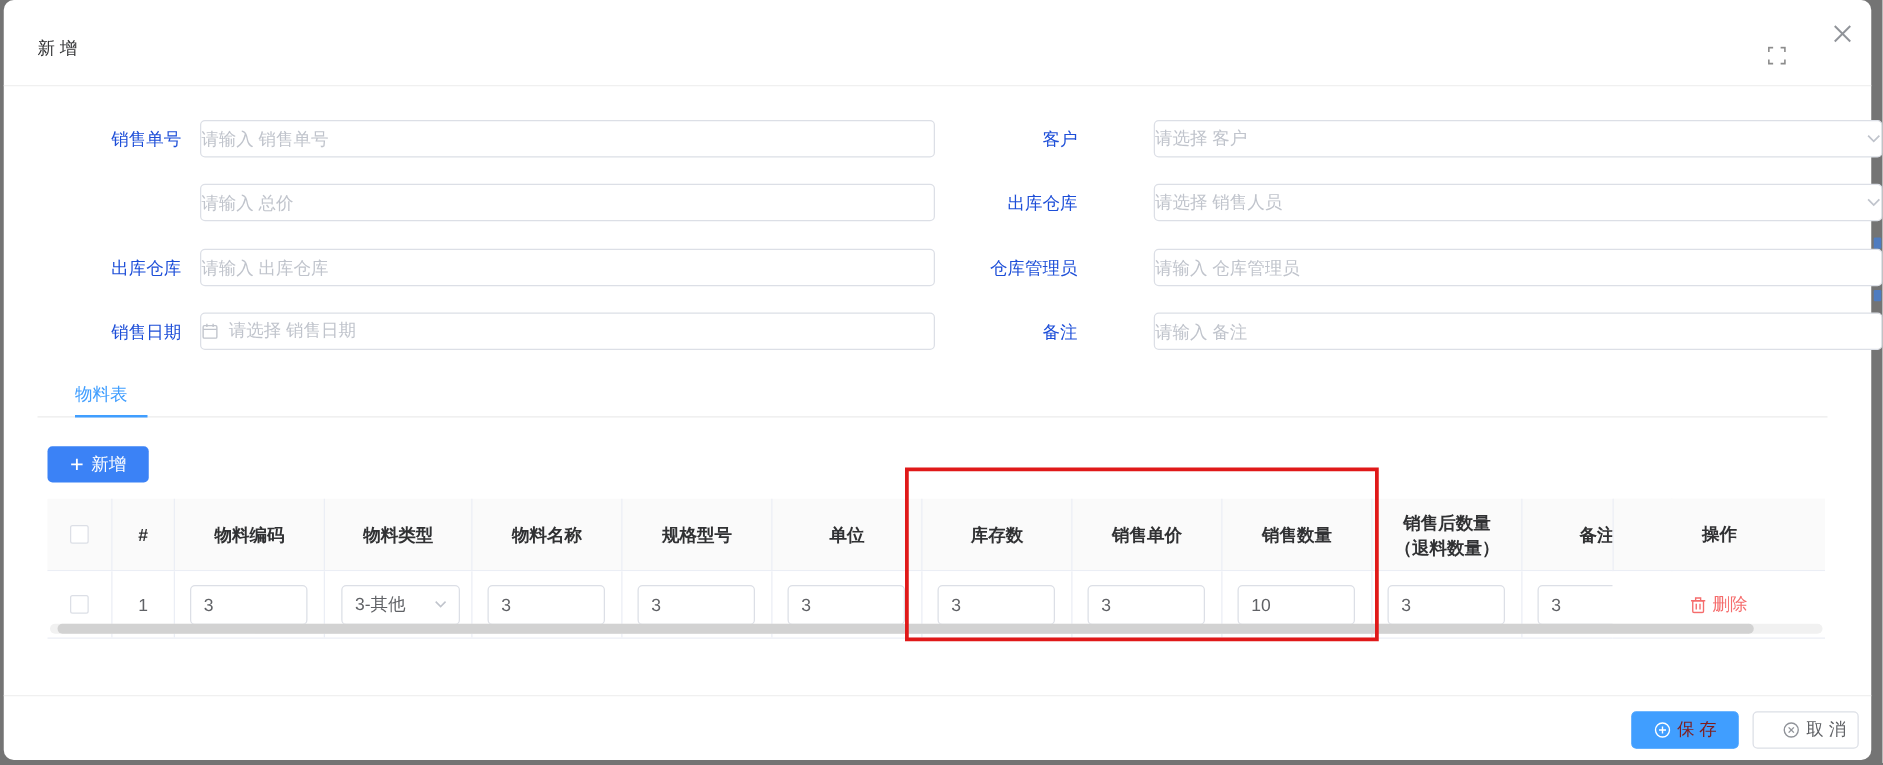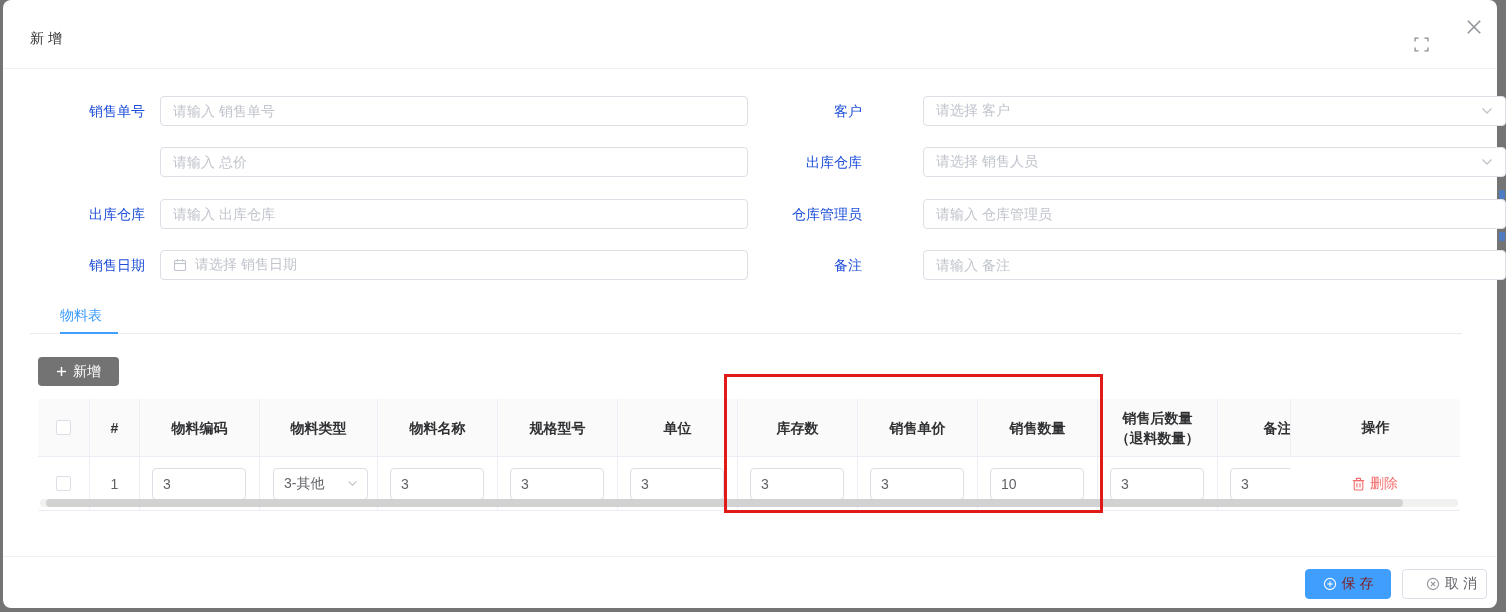--- a/index.html
+++ b/index.html
@@ -21,38 +21,38 @@
   .close-btn { position:absolute; left:1462px; top:16px; width:22px; height:22px; background:none; border:none; cursor:pointer; }
   .hdr-divider { position:absolute; left:0; top:68px; width:100%; height:1px; background:#f0f0f0; }
   
   .frow { position:absolute; left:0; height:30px; width:100%; }
   .frow.r1 { top:96px; } .frow.r2 { top:147px; } .frow.r3 { top:199px; } .frow.r4 { top:250px; }
   .lbl { position:absolute; line-height:30px; color:#1d4ed8; text-align:right; }
   .lbl.l { left:0; width:142px; }
   .lbl.r { left:640px; width:219px; }
   .inp {
     position:absolute; height:30px; border:1px solid #dcdfe6; border-radius:4px;
-    font-size:14px; color:#606266; padding:0 12px; background:#fff;
+    font-size:14px; color:#606266; padding:0 0; background:#fff;
     font-family:inherit; outline:none;
   }
   .inp.l { left:157px; width:588px; }
   .inp.r { left:920px; width:583px; }
   .inp::placeholder { color:#c0c4cc; opacity:1; }
   .selbox { display:flex; align-items:center; justify-content:space-between; cursor:pointer; }
   .selbox .ph { color:#c0c4cc; }
   .datebox { display:flex; align-items:center; gap:8px; cursor:pointer; }
   .datebox .ph { color:#c0c4cc; }
   
   .tab-label { position:absolute; left:57px; top:307px; color:#409eff; cursor:pointer; }
   .tab-underline { position:absolute; left:57px; top:332px; width:58px; height:2px; background:#409eff; }
   .tabs-line { position:absolute; left:27px; top:333px; width:1432px; height:1px; background:#ececec; }
   
   .add-btn {
     position:absolute; left:35px; top:357px; width:81px; height:29px;
-    background:#737373; border:none; border-radius:4px; color:#fff; font-size:14px;
+    background:#3b82f6; border:none; border-radius:4px; color:#fff; font-size:14px;
     display:flex; align-items:center; justify-content:center; gap:6px; cursor:pointer;
     font-family:inherit;
   }
   
   .tbl { position:absolute; left:35px; top:399px; width:1422px; height:113px; }
   .thead { display:flex; height:58px; background:#fafafa; border-bottom:1px solid #ebeef5; }
   .th {
     display:flex; flex-direction:column; align-items:center; justify-content:center;
     font-weight:bold; font-size:14px; color:#303133; border-right:1px solid #ebeef5;
     line-height:20px; white-space:nowrap; overflow:hidden;

